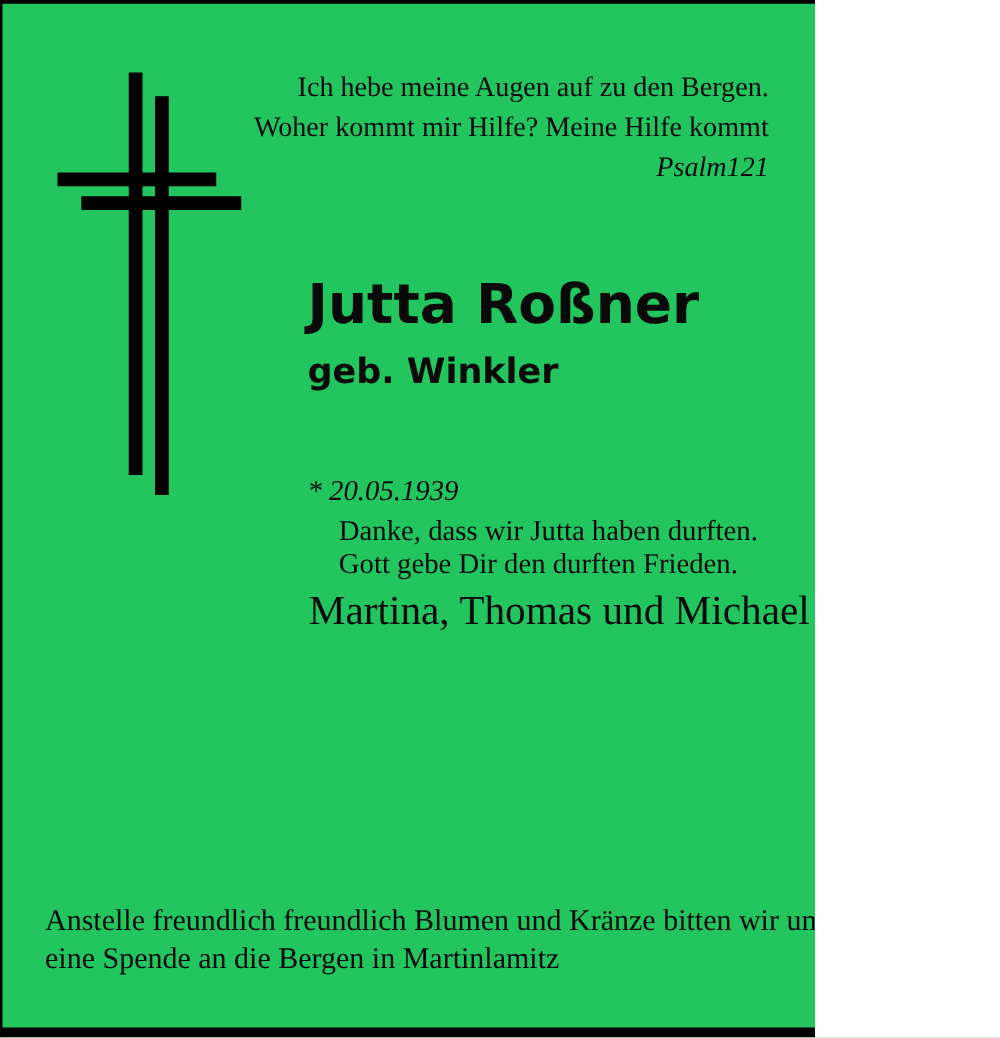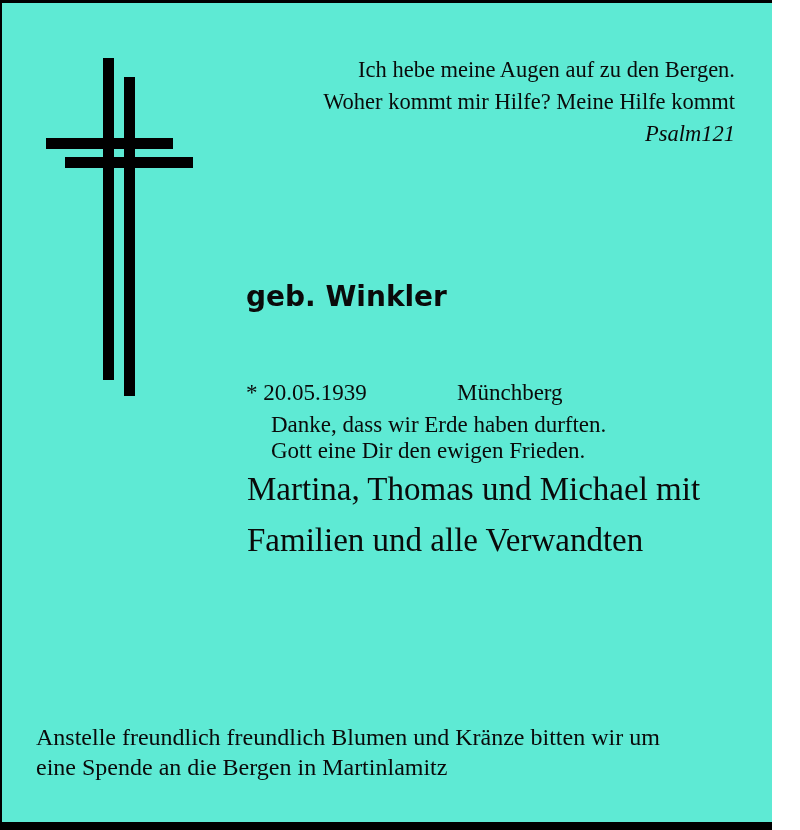--- a/index.html
+++ b/index.html
@@ -2,23 +2,23 @@
 <html><head>
 <meta charset="utf-8">
 <style>
   html, body {
     margin: 0;
     padding: 0;
     background: #ffffff;
   }
   .page {
     position: relative;
-    width: 772px;
+    width: 652px;
     height: 830px;
-    background: #5eead4;
+    background: #22c55e;
     overflow: hidden;
     font-family: "Liberation Serif", serif;
     color: #0a0a0a;
   }
   
   .frame { position: absolute; background: #000; }
   .frame-top    { left: 0; top: 0; width: 800px; height: 3px; }
   .frame-left   { left: 0; top: 0; width: 2px; height: 830px; }
   .frame-right  { left: 793px; top: 0; width: 7px; height: 830px; }
   .frame-bottom { left: 0; top: 822px; width: 800px; height: 8px; }
@@ -67,20 +67,21 @@
     position: absolute;
     left: 246px;
     top: 329px;
     font-size: 23px;
     line-height: 25.5px;
   }
   .dates .col {
     position: absolute;
     top: 0;
     white-space: pre;
+    font-style: italic;
   }
   .dates .col.birth { left: 0; }
   .dates .col.death { left: 211px; }
 
   .tribute {
     position: absolute;
     left: 271px;
     top: 412px;
     font-size: 23px;
     line-height: 26px;
@@ -128,39 +129,38 @@
     <rect x="6" y="88" width="127" height="11" fill="#000"></rect>
     <rect x="25" y="107" width="128" height="11" fill="#000"></rect>
   </svg>
 
   <div class="verse">
     <div class="line">Ich hebe meine Augen auf zu den Bergen.</div>
     <div class="line">Woher kommt mir Hilfe? Meine Hilfe kommt</div>
     <div class="line source">Psalm121</div>
   </div>
 
+  <div class="name">Jutta Roßner</div>
   <div class="birth-name">geb. Winkler</div>
 
   <div class="dates">
     <div class="col birth">
       <div class="line">* 20.05.1939</div>
     </div>
     <div class="col death">
-      <div class="line">Münchberg</div>
     </div>
   </div>
 
   <div class="tribute">
-    <div class="line">Danke, dass wir Erde haben durften.</div>
-    <div class="line">Gott eine Dir den ewigen Frieden.</div>
+    <div class="line">Danke, dass wir Jutta haben durften.</div>
+    <div class="line">Gott gebe Dir den durften Frieden.</div>
   </div>
 
   <div class="mourners">
     <div class="line">Martina, Thomas und Michael mit</div>
-    <div class="line">Familien und alle Verwandten</div>
   </div>
 
 
   <div class="donation">
     <div class="line">Anstelle freundlich freundlich Blumen und Kränze bitten wir um</div>
     <div class="line">eine Spende an die Bergen in Martinlamitz</div>
   </div>
 
 </div>
 

